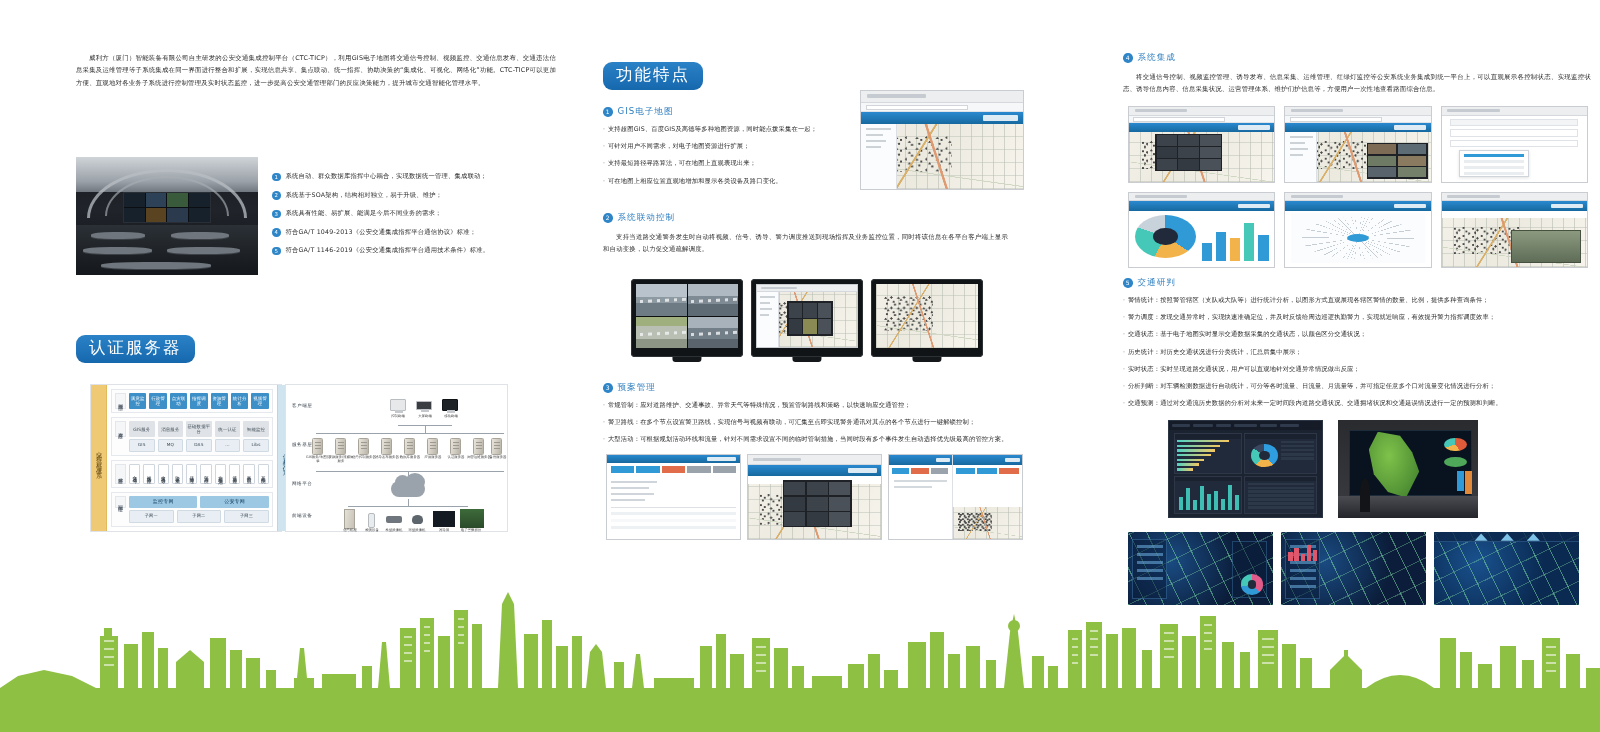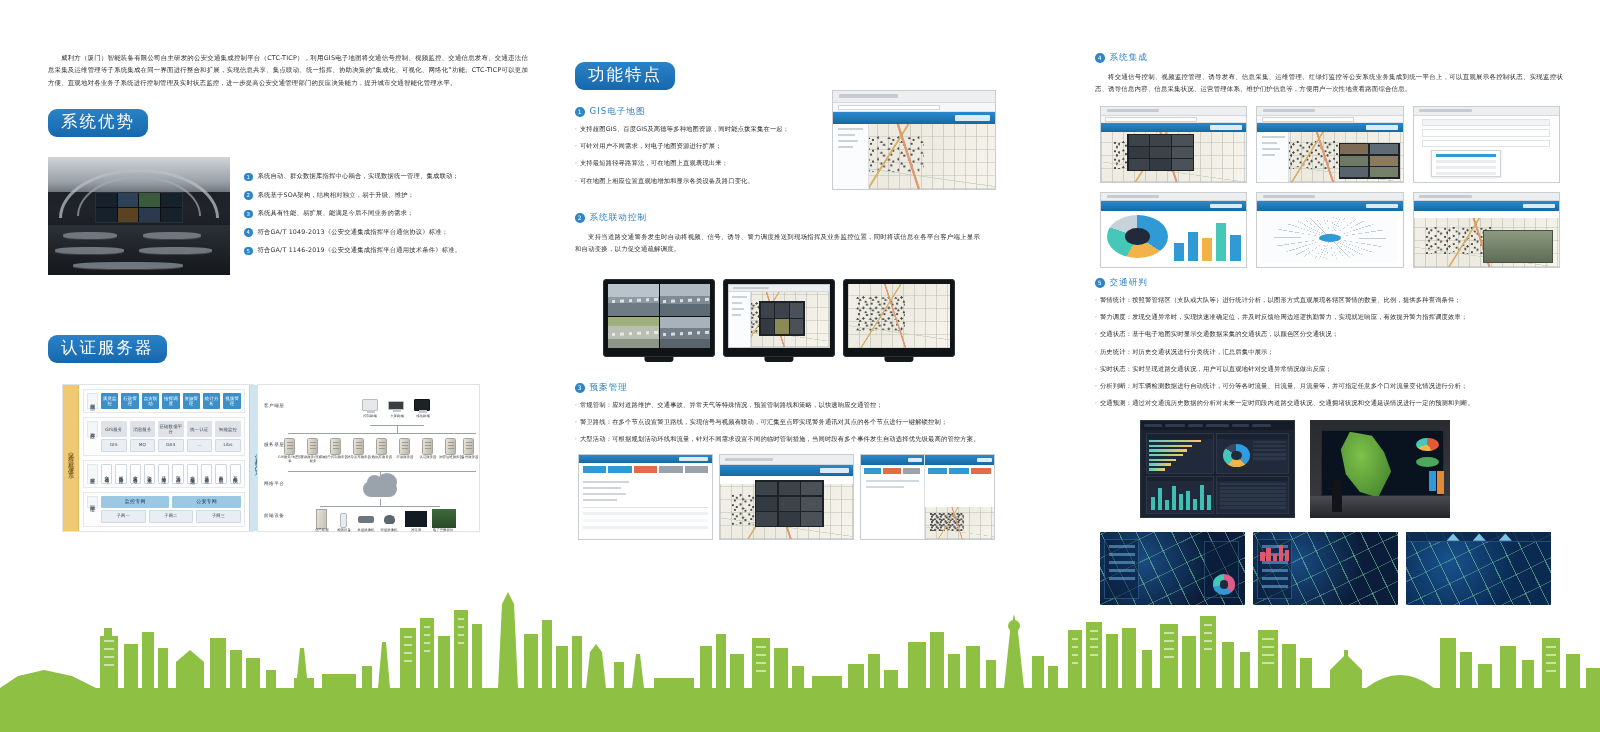--- a/index.html
+++ b/index.html
@@ -12,21 +12,21 @@
   }
   .page { position: relative; width: 1600px; height: 732px; }
 
   
   .skyline-wrap {
     position: absolute; left: 0; bottom: 0; width: 1600px; height: 140px;
     overflow: hidden; pointer-events: none;
   }
 
   
-  .col { position: absolute; top: 0; }
+  .col { position: absolute; top: 0; margin-left: 28px; }
   .col-left  { left: 48px;   width: 480px; }
   .col-mid   { left: 575px;  width: 420px; }
   .col-right { left: 1095px; width: 470px; }
 
   
   .intro {
     font-size: 6.4px; line-height: 1.95; color: #2b2b2b;
     text-align: justify; text-indent: 13px;
     letter-spacing: .2px;
   }
@@ -336,23 +336,20 @@
 </style>
 </head>
 <body>
 
 <div class="page">
 
   <div class="col col-left" style="top:52px;">
 
     <div class="intro">威利方（厦门）智能装备有限公司自主研发的公安交通集成控制平台（CTC-TICP），利用GIS电子地图将交通信号控制、视频监控、交通信息发布、交通违法信息采集及运维管理等子系统集成在同一界面进行整合和扩展，实现信息共享、集点联动、统一指挥、协助决策的“集成化、可视化、网络化”功能。CTC-TICP可以更加方便、直观地对各业务子系统进行控制管理及实时状态监控，进一步提高公安交通管理部门的反应决策能力，提升城市交通智能化管理水平。</div>
 
-    <div style="margin-top:20px;">
-      <span class="pill">系统优势</span>
-    </div>
 
     <div class="photo-room" style="position:absolute; left:0; top:105px; width:182px; height:118px;">
       <div class="ceiling"></div>
       <div class="arc"></div>
       <div class="arc2"></div>
       <div class="screenwall">
         <span></span>
           <span></span>
           <span></span>
           <span></span>

